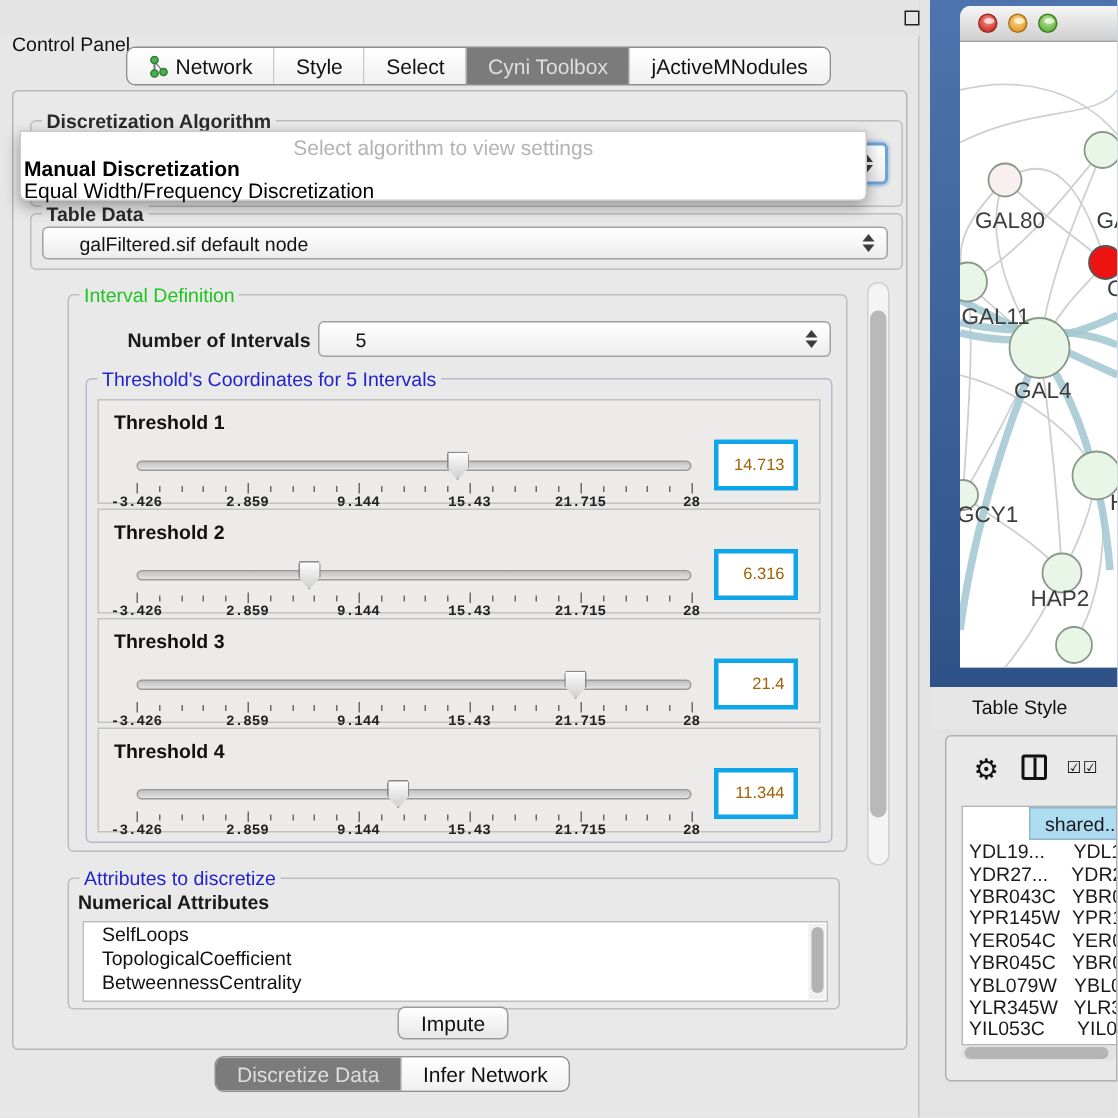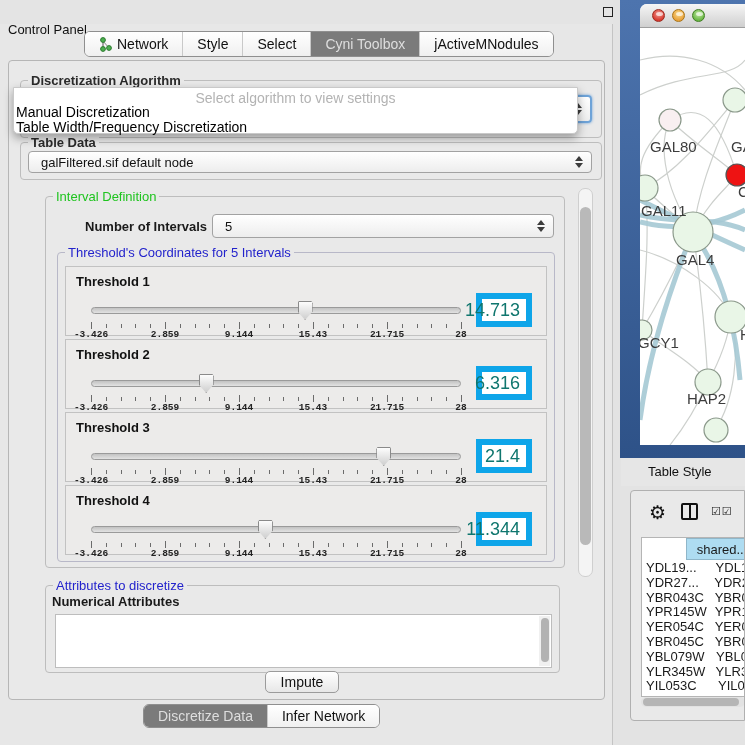--- a/index.html
+++ b/index.html
@@ -20,21 +20,21 @@
   .tab.sel { background:#7b7b7b; color:#dedede; }
 
   .inner { left:8px; top:60px; width:597px; height:640px; background:#e9e9e9; border:1px solid #b6b6b6; border-radius:4px; }
 
   .fieldset { position:absolute; border:1px solid #bdbdbd; border-radius:4px; }
   .fieldset > .legend { position:absolute; top:-8px; left:7px; background:#e9e9e9; padding:0 3px; font-size:13px; }
   .leg-dark { color:#2b2b2b; font-weight:bold; }
   .leg-green { color:#1ec41e; }
   .leg-blue { color:#2323cc; }
 
-  .combo { position:absolute; background:linear-gradient(#ffffff,#ededed); border:1px solid #a2a2a2; border-radius:4px; font-size:13px; display:flex; align-items:center; padding:0 12px; color:#111; }
+  .combo { position:absolute; background:linear-gradient(#ffffff,#ededed); border:1px solid #a2a2a2; border-radius:4px; font-size:13px; display:flex; align-items:center; padding:0 24px; color:#111; }
   .spinner { position:absolute; right:7px; top:50%; transform:translateY(-50%); width:9px; height:12px; }
   .spinner:before, .spinner:after { content:""; position:absolute; left:0; border-left:4.5px solid transparent; border-right:4.5px solid transparent; }
   .spinner:before { top:0; border-bottom:5px solid #3c3c3c; }
   .spinner:after { bottom:0; border-top:5px solid #3c3c3c; }
 
   
   .combo.focusring { border:2.5px solid #6ea3d8; box-shadow:0 0 3px #6ea3d8; }
 
   .popup { left:13px; top:87px; width:565px; height:47px; background:#ffffff; border:1px solid #c9c9c9; border-radius:0 0 5px 5px; box-shadow:0 4px 10px rgba(0,0,0,.35); z-index:30; }
   .popup-ph { position:absolute; left:0; top:2px; width:100%; text-align:center; font-size:14px; color:#b3b3b3; }
@@ -47,21 +47,21 @@
   .thr-outer { position:absolute; border:1px solid #c2c2c2; background:#ecebea; }
   .thr-label { position:absolute; left:10px; top:7px; font-size:13px; font-weight:bold; color:#111; }
   .sl-wrap { position:absolute; left:25px; right:85px; top:34px; height:34px;font-family:Liberation Mono, monospace; }
   .sl-track { position:absolute; left:0; right:0; top:6px; height:7px; border:1px solid #9a9a9a; border-radius:4px; background:linear-gradient(#c2c2c2,#e2e2e2); }
   .sl-thumb { position:absolute; top:0; width:15px; height:19px; margin-left:-7px; background:linear-gradient(#fdfdfd,#cfcfcf); border:1px solid #8a8a8a; clip-path:polygon(8% 0,92% 0,100% 12%,100% 55%,50% 100%,0 55%,0 12%); }
   .sl-ticks { position:absolute; left:0; right:0; top:21px; height:7px; }
   .sl-tick { position:absolute; top:2px; width:1px; height:4px; background:#6b6b6b; }
   .sl-tick.major { top:0; height:7px; }
   .sl-labels { position:absolute; left:0; right:0; top:28px; height:11px; }
   .sl-lab { position:absolute; transform:translateX(-50%); font-size:9.5px; font-weight:bold; color:#222; white-space:nowrap; }
-  .valbox { position:absolute; right:14px; top:26px; width:56px; height:34px; background:#ffffff; border:6px solid #0ea5e9; font-size:18px; display:flex; align-items:center; justify-content:flex-end; padding-right:6px; color:#0f766e; }
+  .valbox { position:absolute; right:14px; top:26px; width:56px; height:34px; background:#ffffff; border:3px solid #0ea5e9; font-size:11px; display:flex; align-items:center; justify-content:flex-end; padding-right:6px; color:#a16207; }
 
   .listbox { position:absolute; background:#ffffff; border:1px solid #bdbdbd; font-size:13px; overflow:hidden; }
   .listbox .li { padding:0 0 0 12px; height:16px; line-height:16px; color:#111; white-space:nowrap; }
   .list-sb { position:absolute; right:1px; top:1px; bottom:1px; width:11px; background:#f0f0f0; }
   .list-sb .thumb { position:absolute; left:1.5px; top:2px; width:8px; height:44px; background:#b2b2b2; border-radius:4px; }
 
   .btn { position:absolute; background:linear-gradient(#ffffff,#e7e7e7); border:1px solid #9b9b9b; border-radius:5px; font-size:14px; display:flex; align-items:center; justify-content:center; color:#111; }
 
   .btabs { left:143px; top:704px; height:24px; display:flex; background:#fbfbfb; border:1px solid #8f8f8f; border-radius:6px; overflow:hidden; }
 
@@ -142,22 +142,22 @@
   <span class="legend leg-dark">Table Data</span>
 </div>
 <div class="combo" style="left:28px; top:151px; width:564px; height:22px;">
   <span>galFiltered.sif default node</span>
   <div class="spinner"></div>
 </div>
 
 <div class="abs popup">
   <div class="popup-ph">Select algorithm to view settings</div>
   <div id="popup-opts">
-      <div class="popup-opt" style="top: 16px; font-weight: normal;">Manual Discretization</div>
-      <div class="popup-opt" style="top: 31px; font-weight: normal;">Table Width/Frequency Discretization</div>
+      <div class="popup-opt" style="top: 16px; font-weight: bold;">Manual Discretization</div>
+      <div class="popup-opt" style="top: 31px; font-weight: normal;">Equal Width/Frequency Discretization</div>
     </div>
 </div>
 
 <div class="fieldset" style="left:45px; top:196px; width:520px; height:372px;">
   <span class="legend leg-green">Interval Definition</span>
 </div>
 <div class="abs" style="left:85px; top:219px; font-size:13px; font-weight:bold;">Number of Intervals</div>
 <div class="combo" style="left:212px; top:214px; width:342px; height:24px;">
   <span>5</span>
   <div class="spinner"></div>
@@ -346,20 +346,25 @@
 
 <div class="abs sb-v" style="left:578px; top:188px; width:15px; height:389px;">
   <div class="thumb" style="top:18px; height:338px;"></div>
 </div>
 
 <div class="fieldset" style="left:45px; top:585px; width:515px; height:88px;">
   <span class="legend leg-blue">Attributes to discretize</span>
 </div>
 <div class="abs" style="left:52px; top:594px; font-size:13px; font-weight:bold;">Numerical Attributes</div>
 <div class="listbox" style="left:55px; top:614px; width:497px; height:54px;">
+  <div id="attr-items">
+      <div class="li">SelfLoops</div>
+      <div class="li">TopologicalCoefficient</div>
+      <div class="li">BetweennessCentrality</div>
+    </div>
   <div class="list-sb">
       <div class="thumb"></div>
     </div>
 </div>
 
 <div class="btn" style="left:265px; top:671px; width:74px; height:22px;">Impute</div>
 
 <div class="abs btabs" id="bottom-tabs">
     <div class="tab sel">
       <span>Discretize Data</span>

